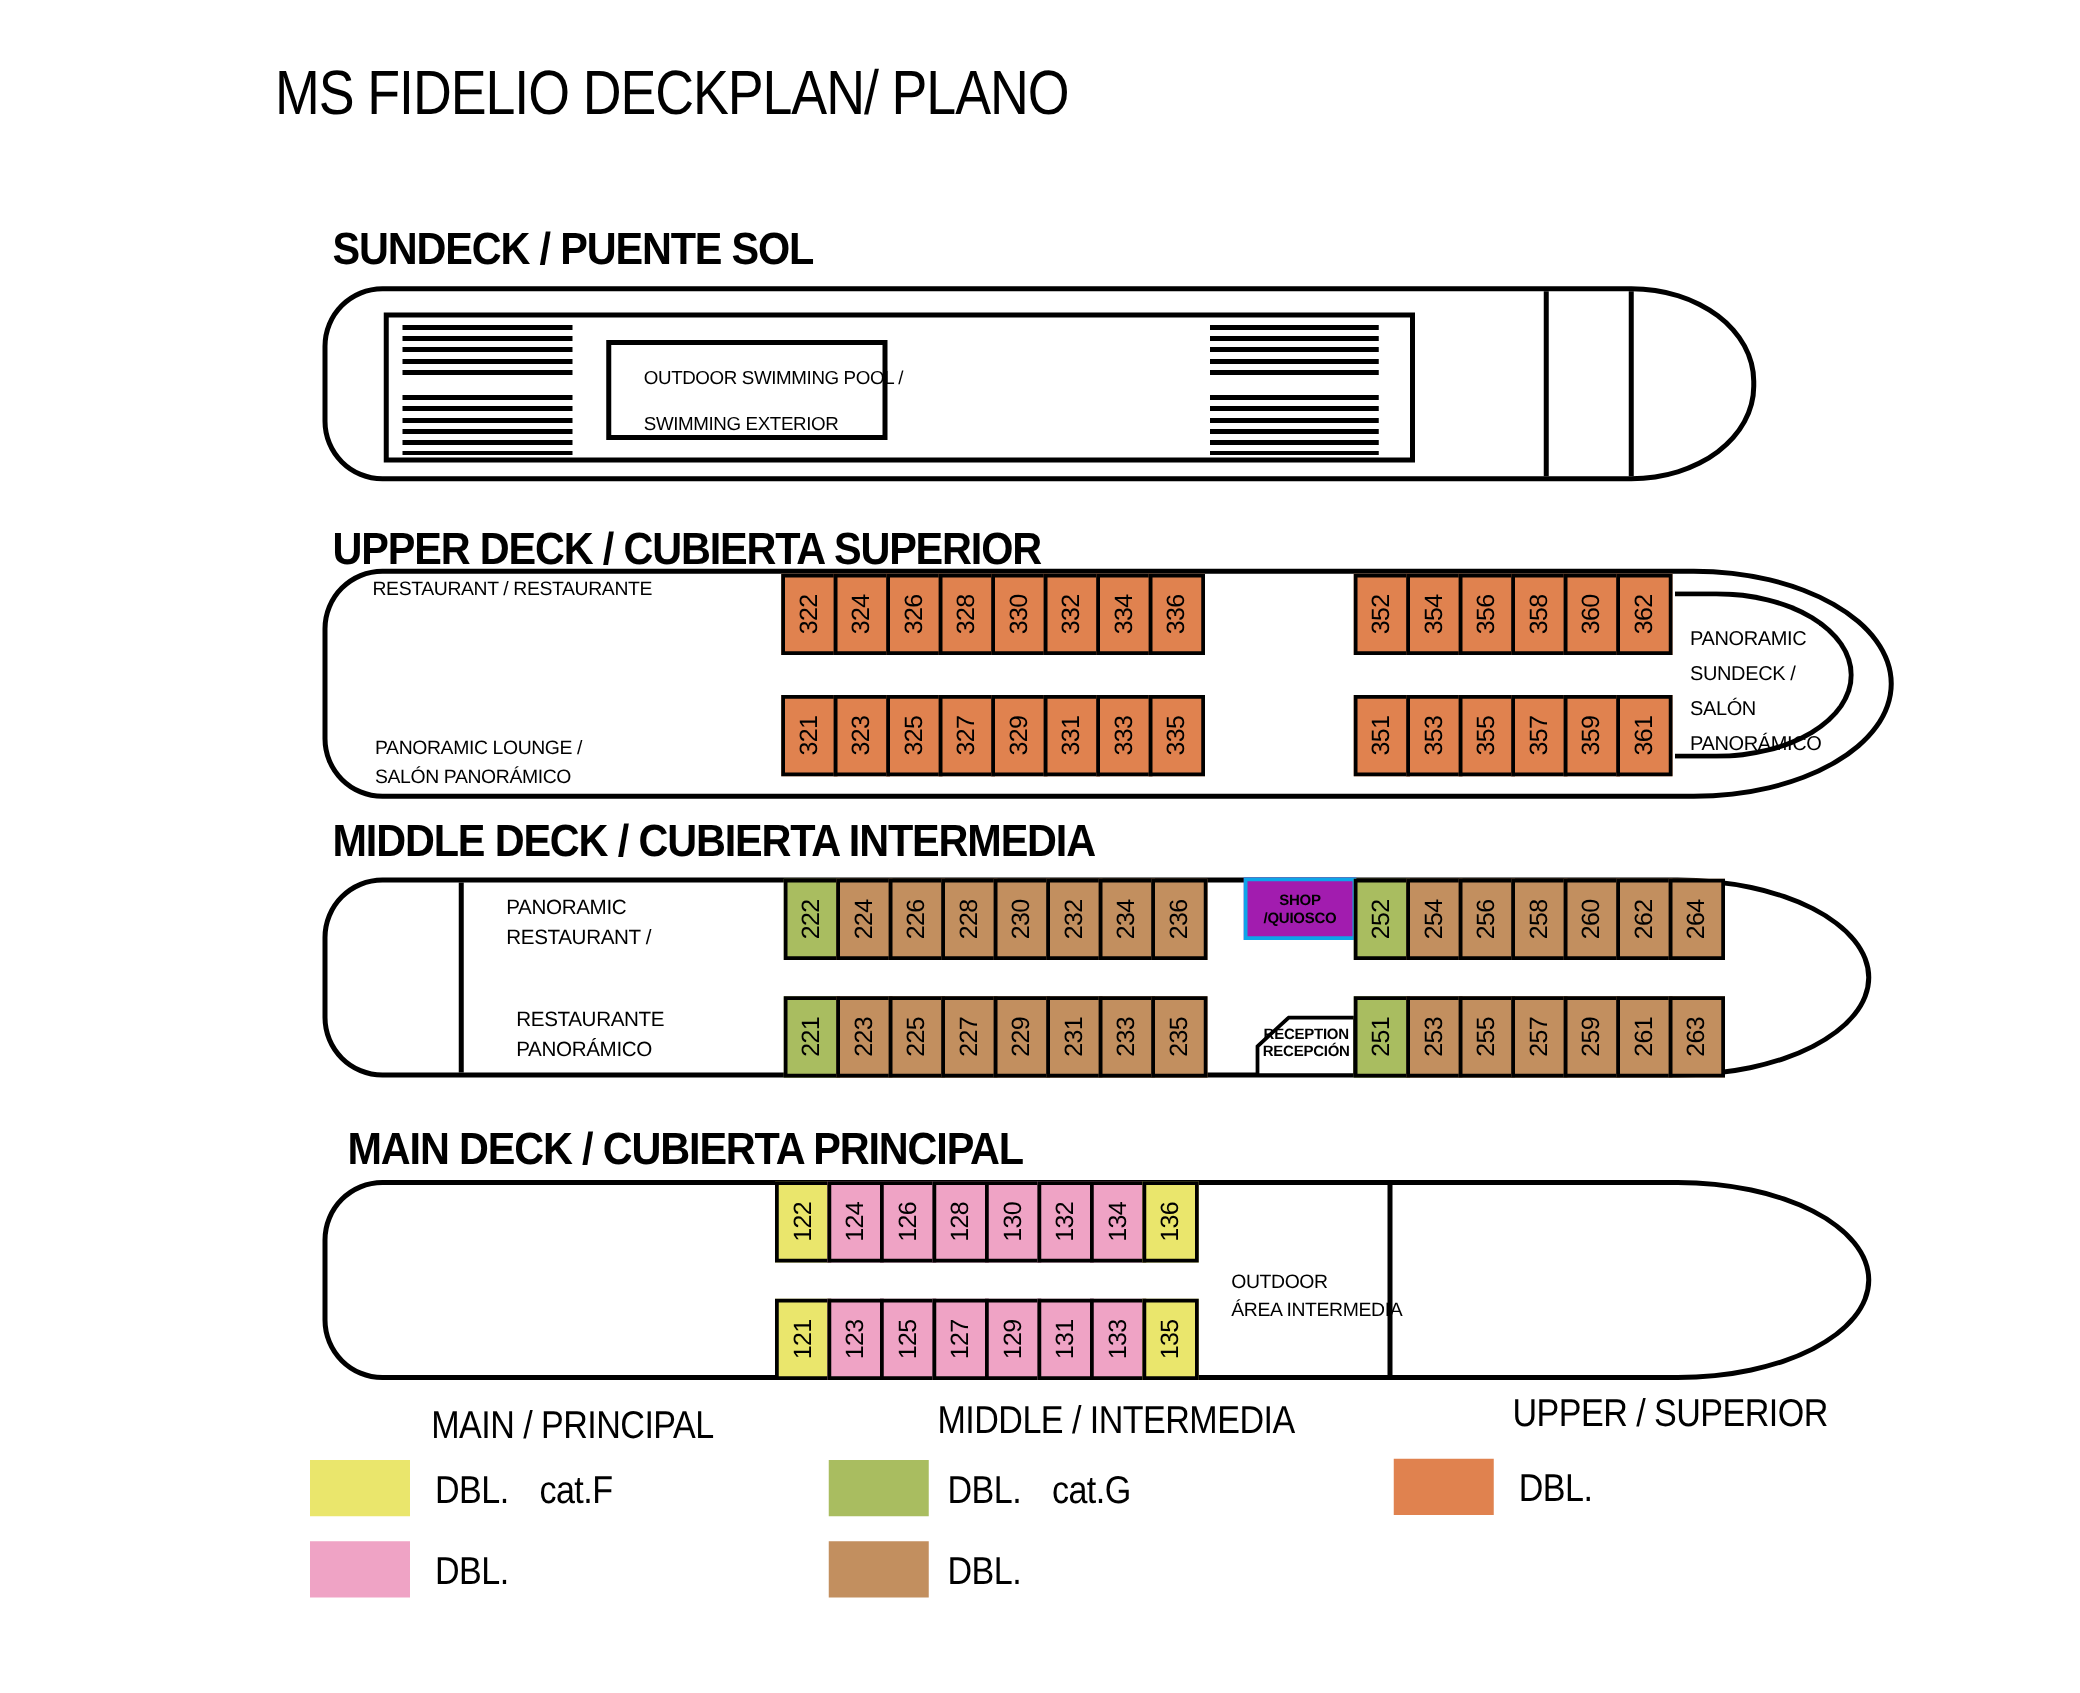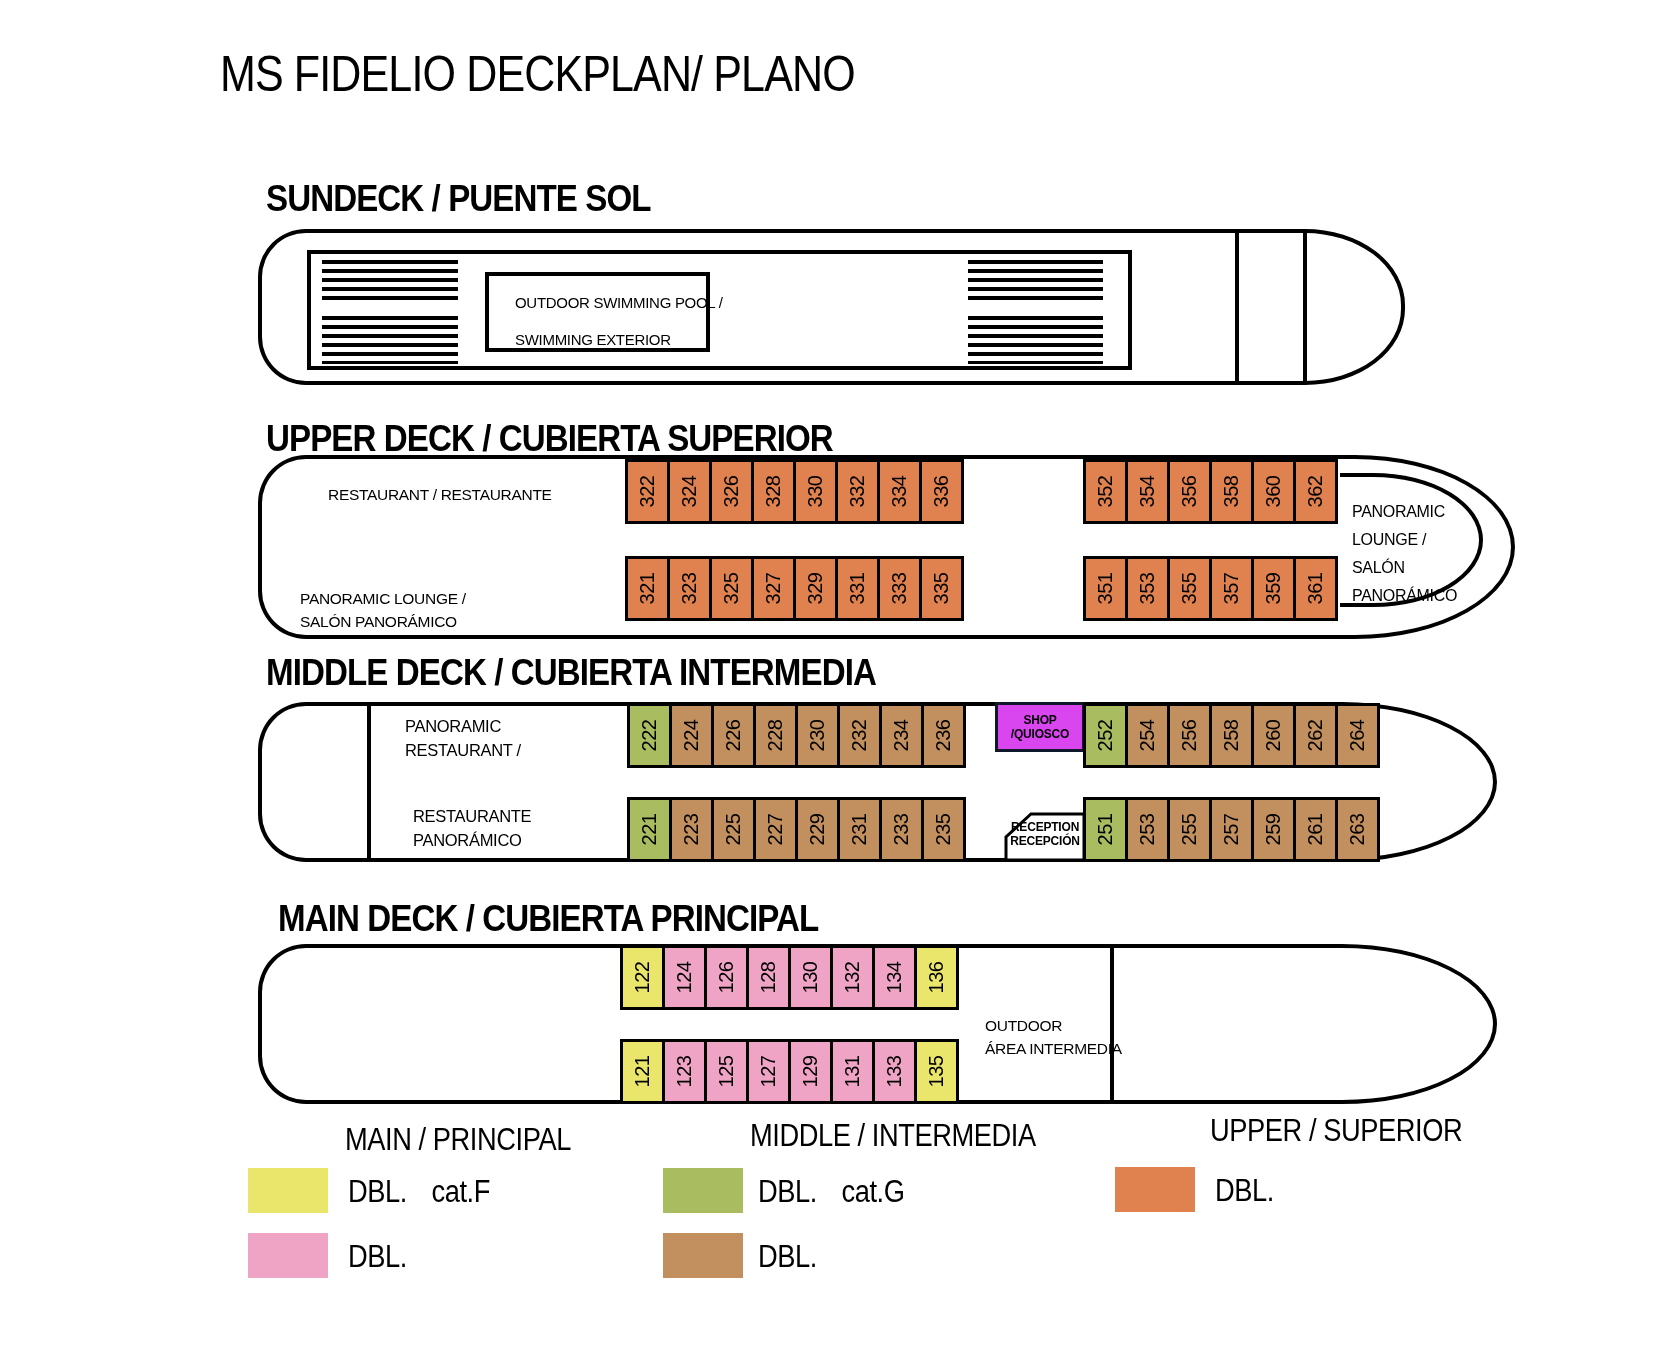--- a/index.html
+++ b/index.html
@@ -17,21 +17,21 @@
   .hatch{position:absolute;background:repeating-linear-gradient(180deg,#000 0 4px,transparent 4px 9px);}
   .small-label{font-size:15.5px;letter-spacing:-.3px;line-height:23px;white-space:nowrap;}
   .mid-label{font-size:16.5px;letter-spacing:-.3px;line-height:24px;white-space:nowrap;}
   .bow-label{font-size:16px;letter-spacing:-.3px;line-height:28px;white-space:nowrap;}
   .cabin-row{position:absolute;display:flex;}
   .cabin{box-sizing:border-box;width:45px;border:3px solid #000;margin-right:-3px;
          display:flex;align-items:center;justify-content:center;}
   .cabin span{display:block;transform:rotate(-90deg);font-size:20px;font-weight:500;
               letter-spacing:-.5px;white-space:nowrap;}
   .cabin-row .cabin{height:65px;}
-  .facility{position:absolute;border:3px solid #0f172a;box-sizing:border-box;background:#d946ef;
+  .facility{position:absolute;border:3px solid #0ea5e9;box-sizing:border-box;background:#a21caf;
             display:flex;align-items:center;justify-content:center;}
   .facility-label{font-size:12px;font-weight:700;letter-spacing:-.2px;text-align:center;line-height:14px;}
   .legend-head{font-size:31px;font-weight:400;letter-spacing:-.5px;
                transform:scaleX(.88);transform-origin:left top;white-space:nowrap;}
   .legend-label{font-size:31px;font-weight:400;letter-spacing:-.5px;
                 transform:scaleX(.88);transform-origin:left top;white-space:nowrap;}
   .legend-label .cat{margin-left:28px;}
   .swatch{position:absolute;width:80px;height:45px;}
   .pool-line{font-size:15px;letter-spacing:-.3px;line-height:37px;white-space:nowrap;}
 </style>
@@ -55,28 +55,28 @@
 <div class="innerbox" style="left:485px;top:272px;width:225px;height:80px;padding:8px 0 0 26px;">
   <div class="pool-line">OUTDOOR SWIMMING POOL /</div>
   <div class="pool-line">SWIMMING EXTERIOR</div>
 </div>
 
 <div class="abs deck-head" style="left:266px;top:418px;">UPPER DECK / CUBIERTA SUPERIOR</div>
 
 <div class="hull stern-round" style="left:258px;top:455px;width:1257px;height:184px;border-radius:48px 160px 160px 48px / 48px 92px 92px 48px;"></div>
 <div class="abs" style="left:1340px;top:473px;width:143px;height:134px;border:4px solid #000;border-left:none;box-sizing:border-box;border-radius:0 110px 110px 0 / 0 67px 67px 0;"></div>
 
-<div class="abs small-label" style="left:298px;top:483px;margin-left:30px;">RESTAURANT / RESTAURANTE</div>
+<div class="abs small-label" style="left:298px;top:460px;">RESTAURANT / RESTAURANTE</div>
 <div class="abs small-label" style="left:300px;top:587px;">
   <div>PANORAMIC LOUNGE /</div>
   <div>SALÓN PANORÁMICO</div>
 </div>
 <div class="abs bow-label" style="left:1352px;top:498px;">
   <div>PANORAMIC</div>
-  <div>LOUNGE /</div>
+  <div>SUNDECK /</div>
   <div>SALÓN</div>
   <div>PANORÁMICO</div>
 </div>
 
 <div class="cabin-row" style="left:625px;top:459px;">
     <div class="cabin" style="background: rgb(224, 130, 79);">
       <span>322</span>
     </div>
     <div class="cabin" style="background: rgb(224, 130, 79);">
       <span>324</span>

